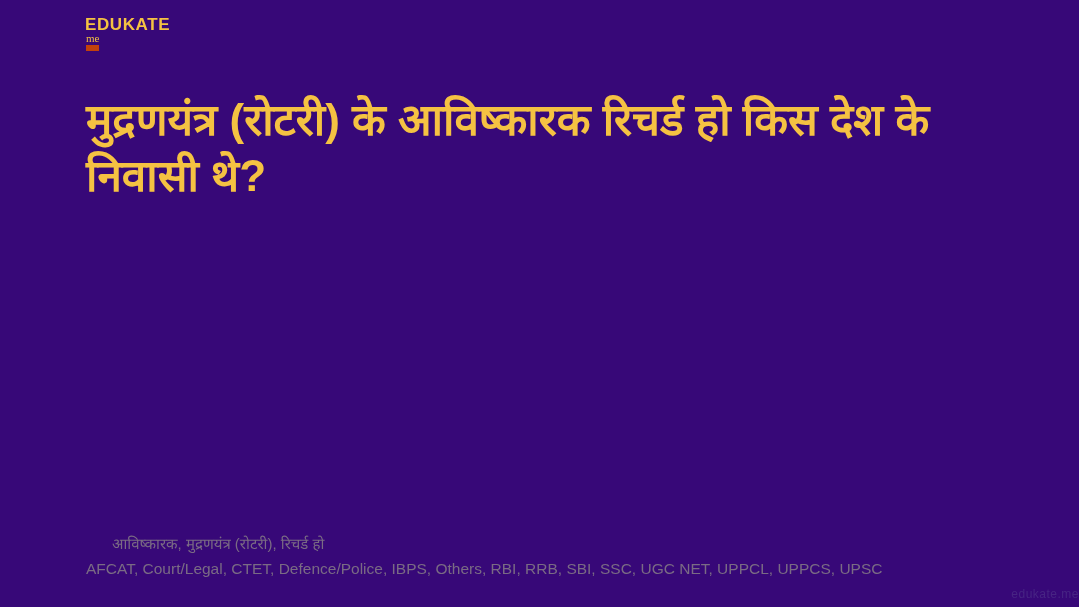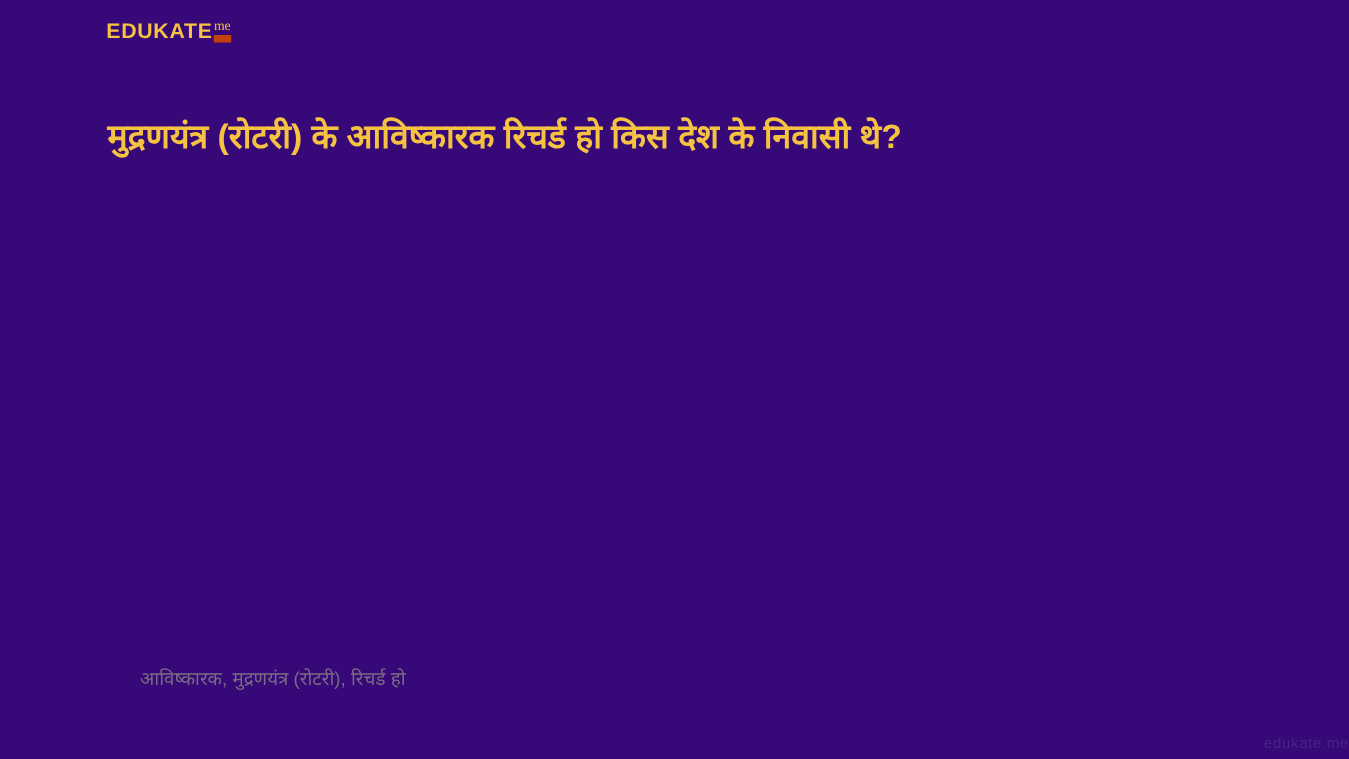--- a/index.html
+++ b/index.html
@@ -22,20 +22,21 @@
   }
 
   
   .logo {
     position: absolute;
     left: 85px;
     top: 16px;
     display: flex;
     align-items: flex-start;
     line-height: 1;
+    flex-direction: column;
   }
   .logo-word {
     color: #F5C242;
     font-size: 17px;
     font-weight: bold;
     letter-spacing: 0.6px;
     font-family: "Liberation Sans", sans-serif;
   }
   .logo-sup {
     color: #F5C242;
@@ -51,21 +52,21 @@
   }
 
   
   .question {
     position: absolute;
     left: 86px;
     top: 92px;
     width: 920px;
     color: #F5C242;
     font-family: "Liberation Sans", "DejaVu Sans", sans-serif;
-    font-size: 27px;
+    font-size: 44px;
     font-weight: bold;
     line-height: 1.28;
     letter-spacing: 0px;
   }
 
   
   .answer {
     position: absolute;
     left: 96px;
     top: 248px;
@@ -117,17 +118,18 @@
   <div class="logo">
     <span class="logo-word">EDUKATE</span>
     <span class="logo-sup">me</span>
   </div>
 
   <div class="question">मुद्रणयंत्र (रोटरी) के आविष्कारक रिचर्ड हो किस देश के निवासी थे?</div>
 
 
   <div class="footer">
     <div class="footer-line hindi">आविष्कारक, मुद्रणयंत्र (रोटरी), रिचर्ड हो</div>
+    <div class="footer-line">AFCAT, Court/Legal, CTET, Defence/Police, IBPS, Others, RBI, RRB, SBI, SSC, UGC NET, UPPCL, UPPCS, UPSC</div>
   </div>
 
   <div class="watermark">edukate.me</div>
 
 </div>
 
 </body></html>

